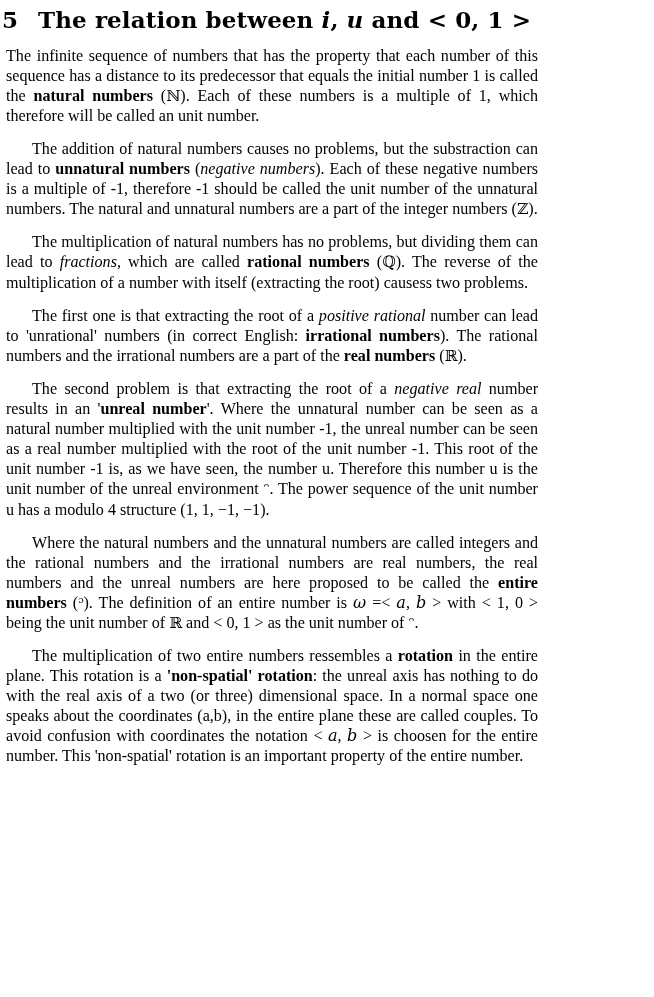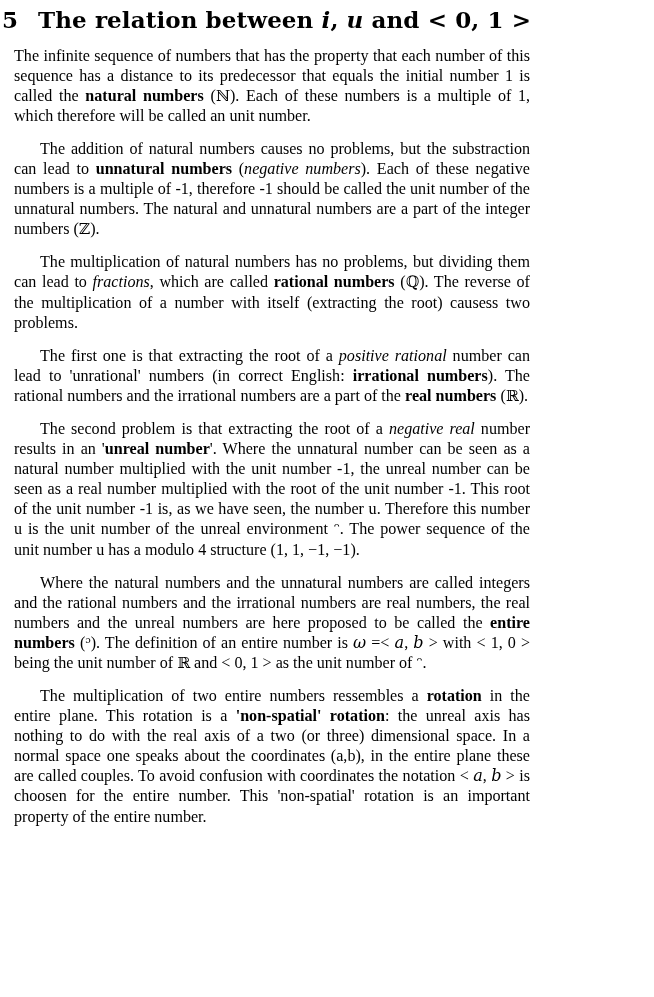--- a/index.html
+++ b/index.html
@@ -33,21 +33,21 @@
   h1.section-title .secnum {
     display: inline-block;
     width: 36px;
   }
   .mathvar {
     font-family: "DejaVu Serif", serif;
     font-style: italic;
     font-weight: bold;
   }
   p {
-    margin: 12px;
+    margin: 4px;
     font-size: 16.1px;
     line-height: 1.245;
     text-align: justify;
     text-justify: inter-word;
     hyphens: none;
   }
   p.first {
     margin-top: 10px;
   }
   p.indent {

